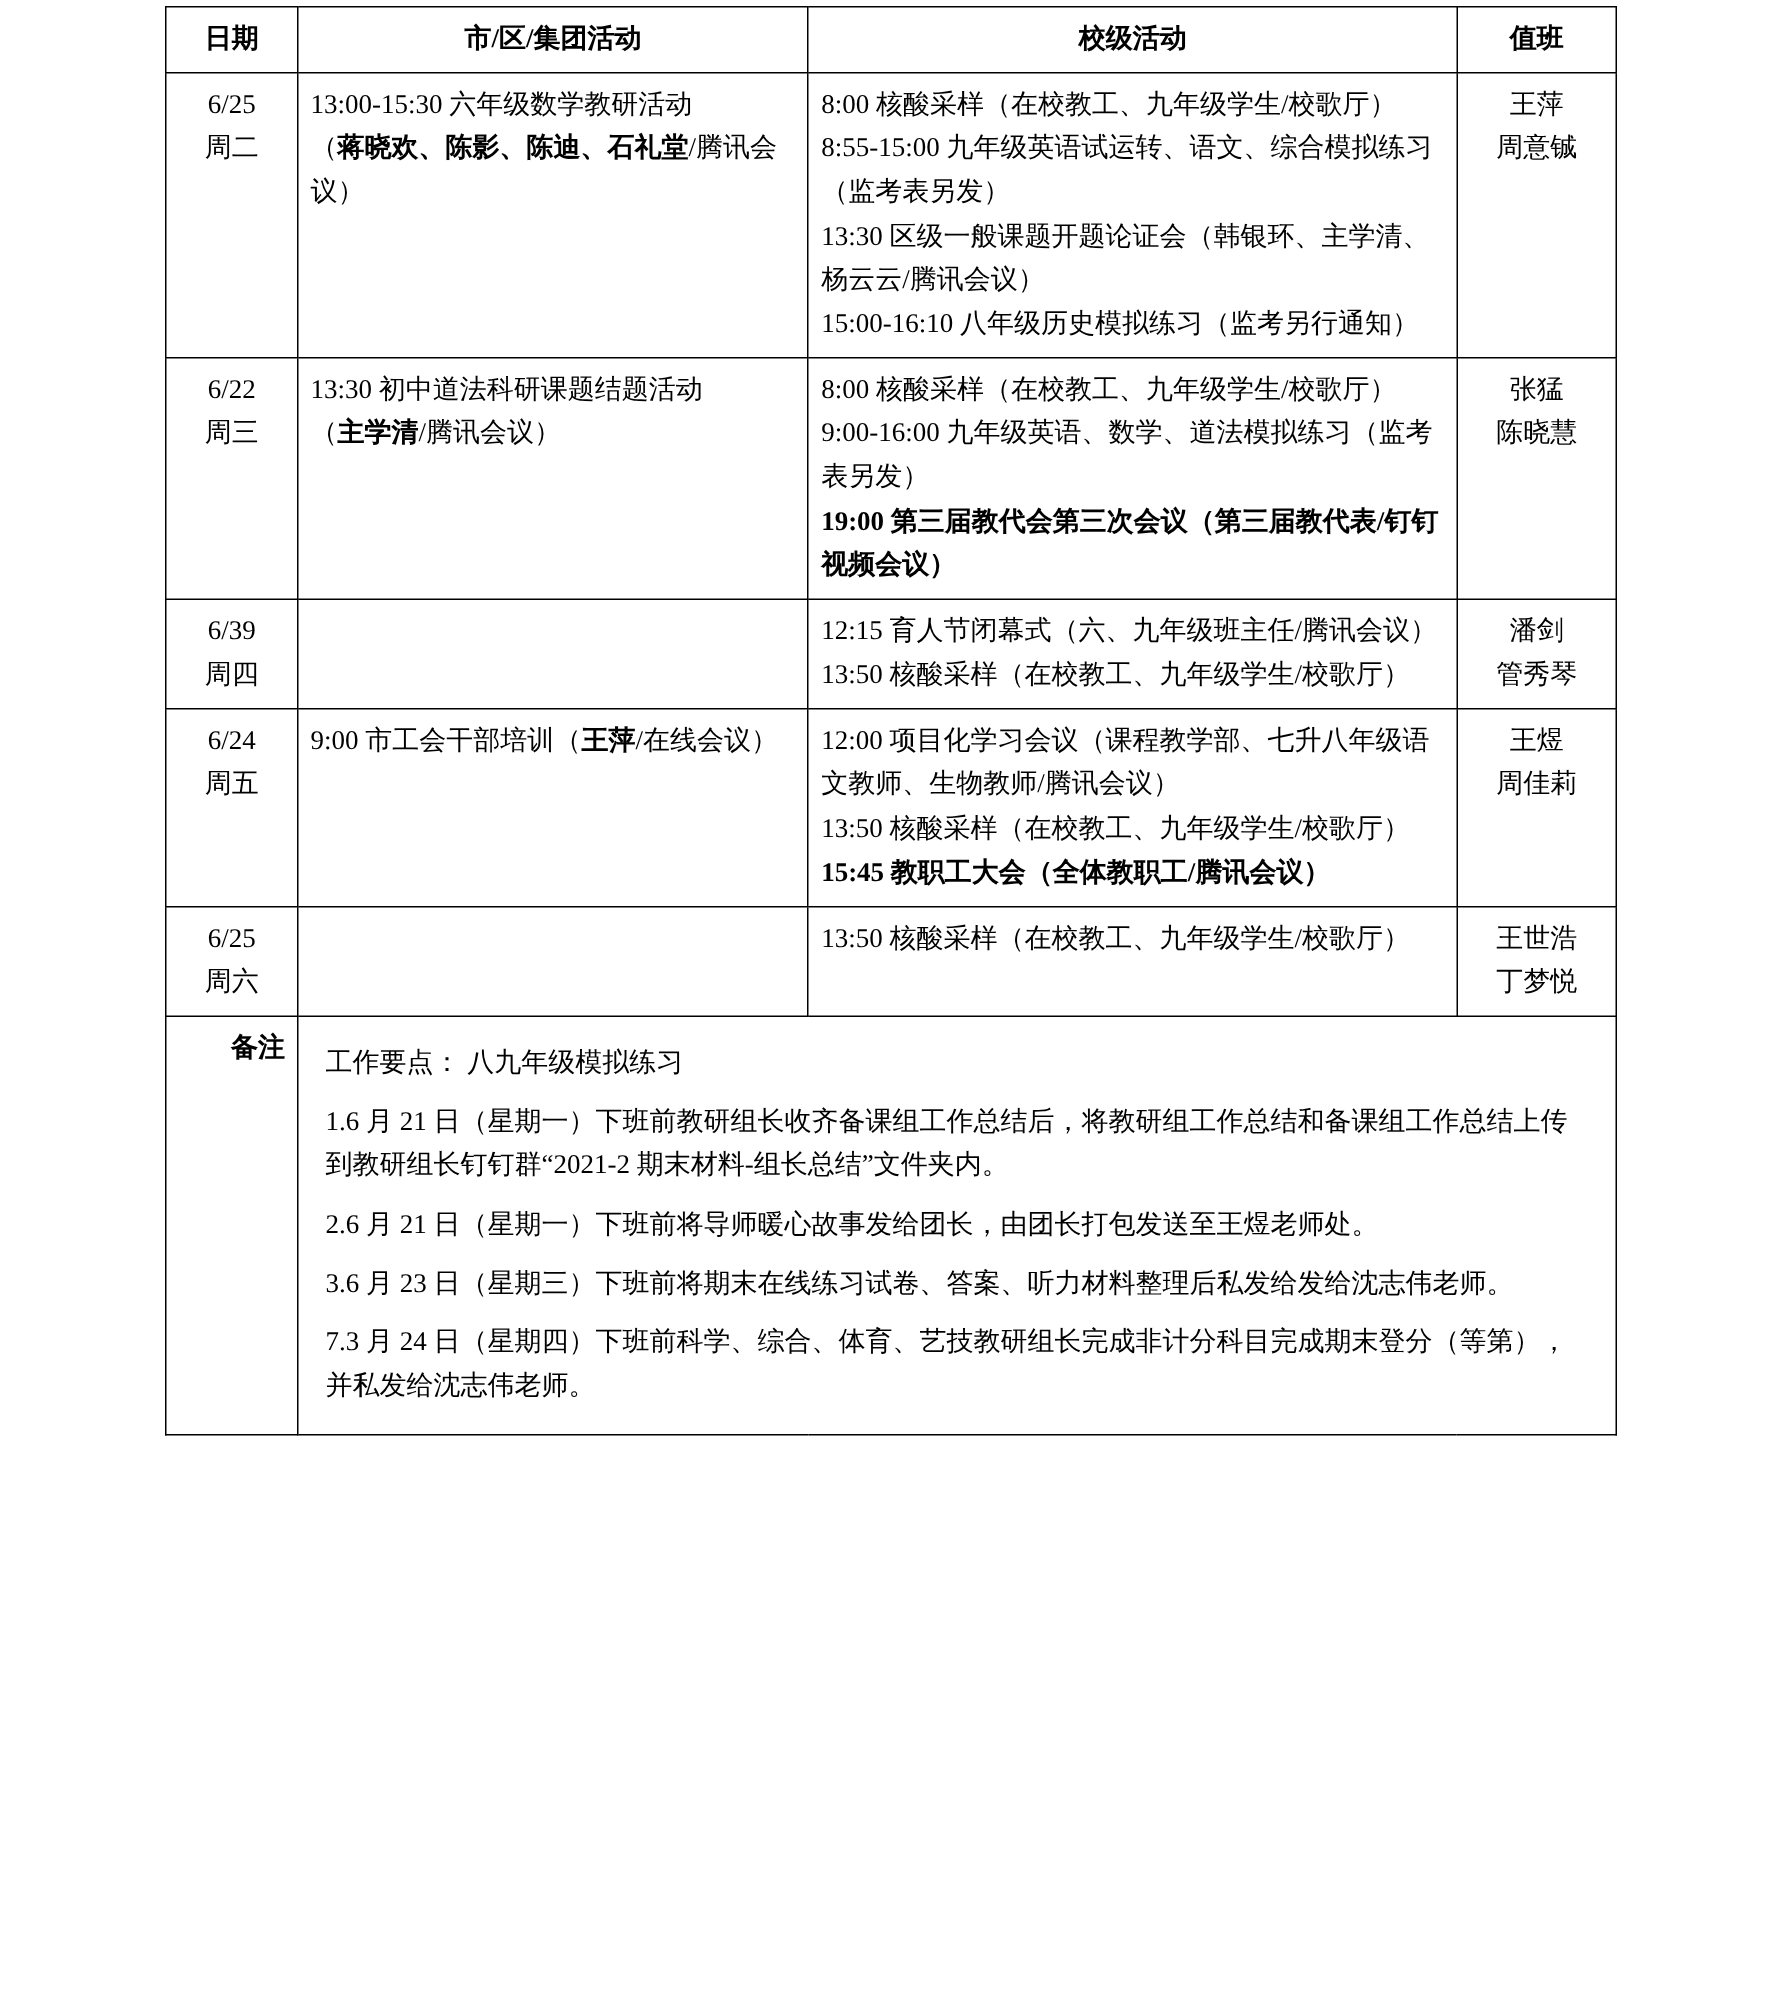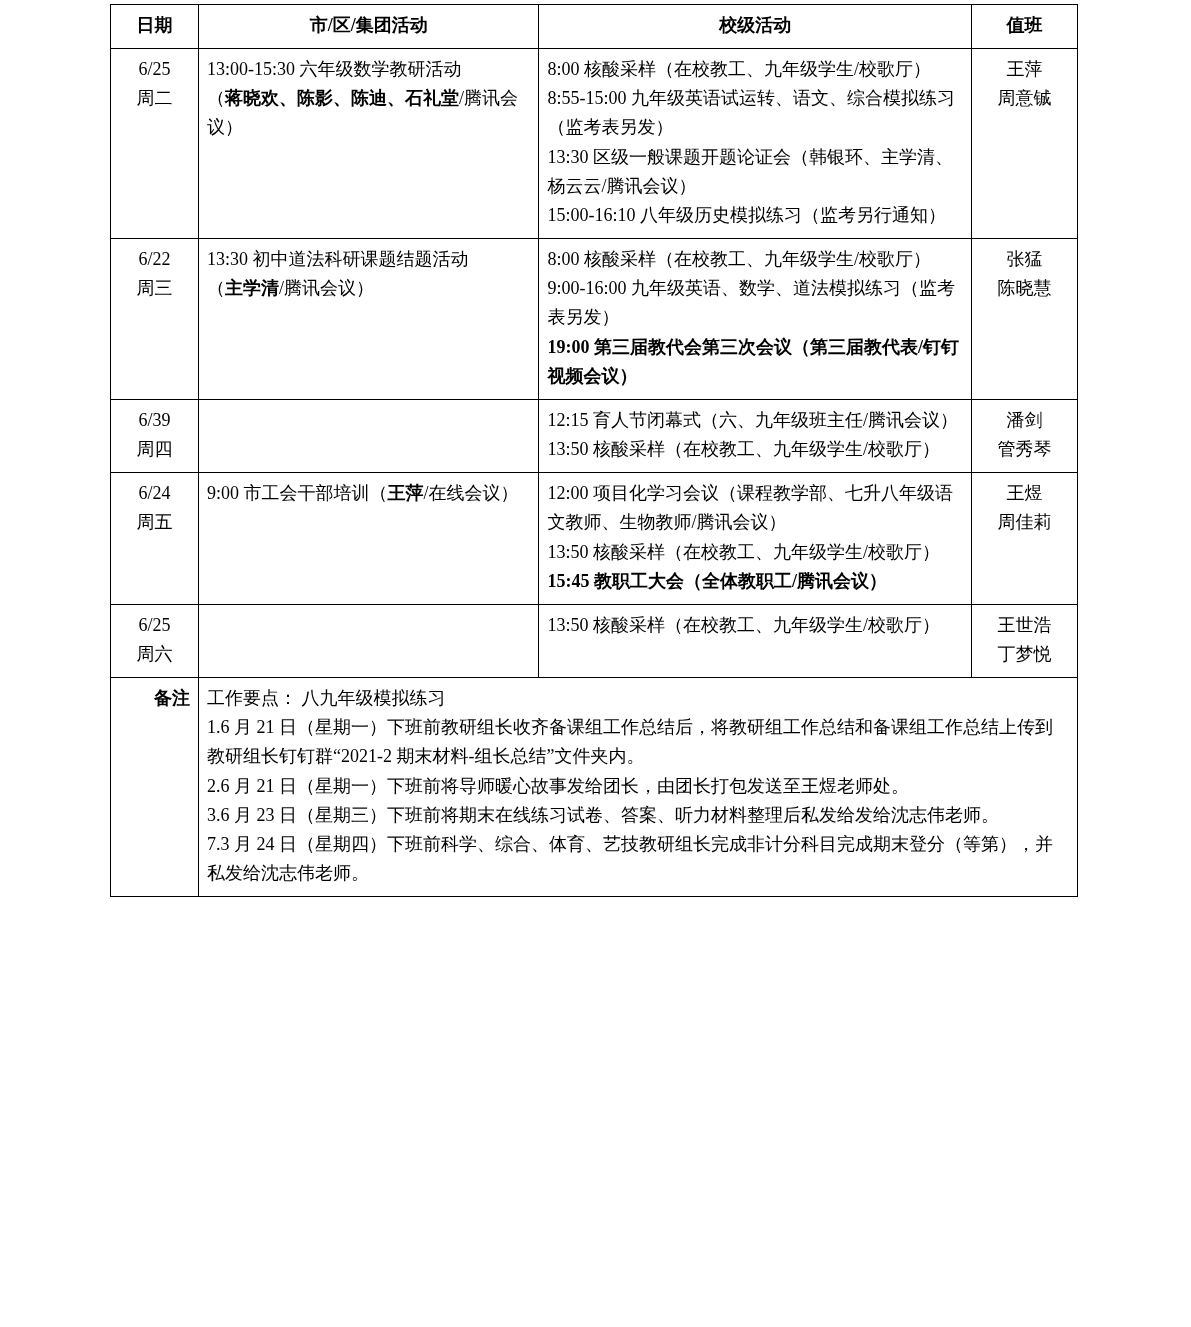--- a/index.html
+++ b/index.html
@@ -66,21 +66,21 @@
     text-align: right;
     vertical-align: middle;
     font-weight: bold;
     font-size: 21px;
   }
   td.notes-body {
     font-size: 18px;
     line-height: 1.68;
     padding: 8px 10px 10px 10px;
   }
-  .notes-body .line { margin: 0; }
+  .notes-body .line { margin: 10px; }
   .date-line2 { display: block; }
 </style>
 </head>
 <body>
 
 <div class="page">
   <table class="schedule">
     <colgroup>
       <col class="c-date">
       <col class="c-city">

